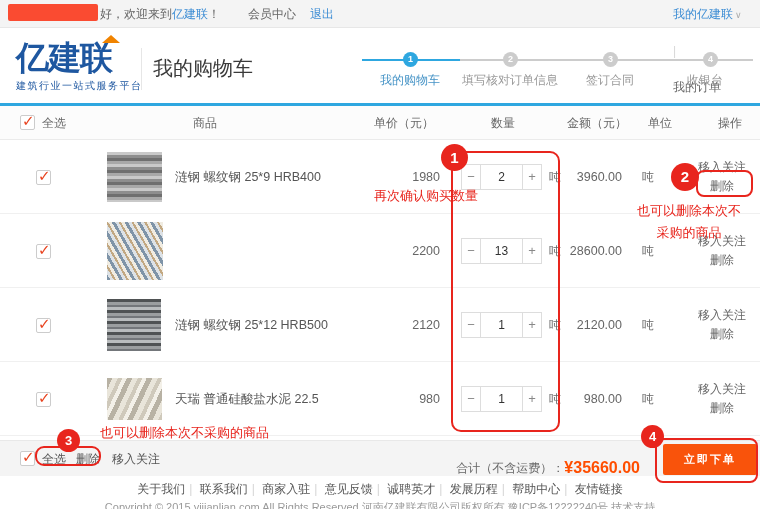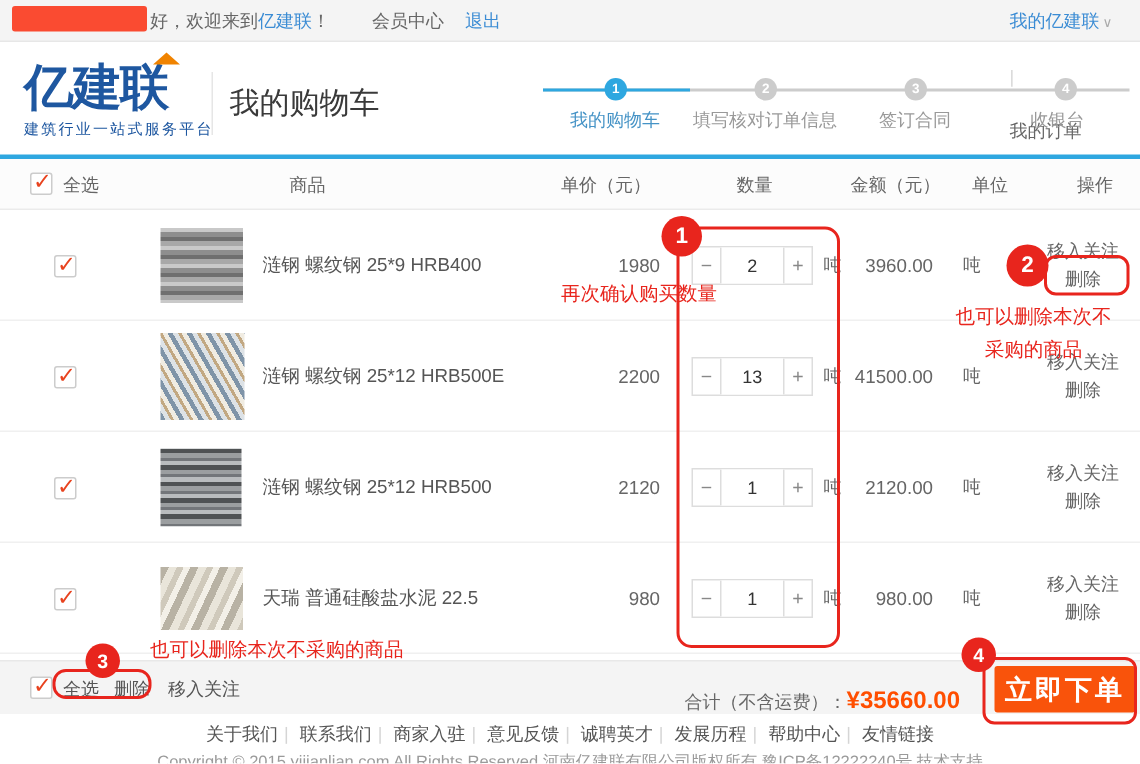--- a/index.html
+++ b/index.html
@@ -72,21 +72,21 @@
   .act { display:block; font-size:12px; color:#666; line-height:19px; }
 
   
   .bottombar { position:absolute; left:0; top:440px; width:760px; height:36px; background:#f4f4f4; border-top:1px solid #e8e8e8; font-size:12px; color:#555; }
   .bottombar .cb { left:20px; top:10px; }
   .bb-item { position:absolute; line-height:36px; color:#555; }
   .bb-sel { left:42px; } .bb-del { left:76px; } .bb-fol { left:112px; }
   .bb-total { position:absolute; right:120px; top:0; height:36px; display:flex; align-items:flex-end; }
   .bb-total-label { font-size:12px; color:#666; }
   .bb-total-value { font-size:16px; font-weight:bold; color:#ff4e00; }
-  .order-btn { position:absolute; left:663px; top:3px; width:94px; height:31px; background:#f9530b; color:#fff; font-size:18px; font-weight:bold; letter-spacing:2px; border:none; border-radius:2px; cursor:pointer; font-family:inherit; }
+  .order-btn { position:absolute; left:663px; top:3px; width:94px; height:31px; background:#f9530b; color:#fff; font-size:11px; font-weight:bold; letter-spacing:2px; border:none; border-radius:2px; cursor:pointer; font-family:inherit; }
 
   
   .flinks { position:absolute; left:0; top:481px; width:760px; text-align:center; font-size:12px; color:#555; }
   .flinks a { color:#555; margin:0 4px; }
   .fsep { color:#d5d5d5; }
   .copyright { position:absolute; left:0; top:500px; width:760px; text-align:center; font-size:11px; color:#9a9a9a; white-space:nowrap; }
 
   
   .anno { position:absolute; pointer-events:none; z-index:40;text-align:center; }
   .a-rect { border:2px solid #e8251d; border-radius:10px; }
@@ -180,29 +180,28 @@
       <a class="act">移入关注</a>
       <a class="act">删除</a>
     </div>
   </div>
 
   <div class="trow" style="top:214px;">
     <span class="cb">
         <span class="ck">✓</span>
       </span>
     <div class="pimg pimg2"></div>
-    <a class="pname">涟钢 螺纹钢 25*12 HRB500E</a>
     <div class="price">2200</div>
     <div class="stepper">
       <span class="st-btn">−</span>
       <input class="st-input" value="13" style="">
       <span class="st-btn">+</span>
     </div>
     <div class="qunit">吨</div>
-    <div class="amount">41500.00</div>
+    <div class="amount">28600.00</div>
     <div class="unit">吨</div>
     <div class="acts">
       <a class="act">移入关注</a>
       <a class="act">删除</a>
     </div>
   </div>
 
   <div class="trow" style="top:288px;">
     <span class="cb">
         <span class="ck">✓</span>

